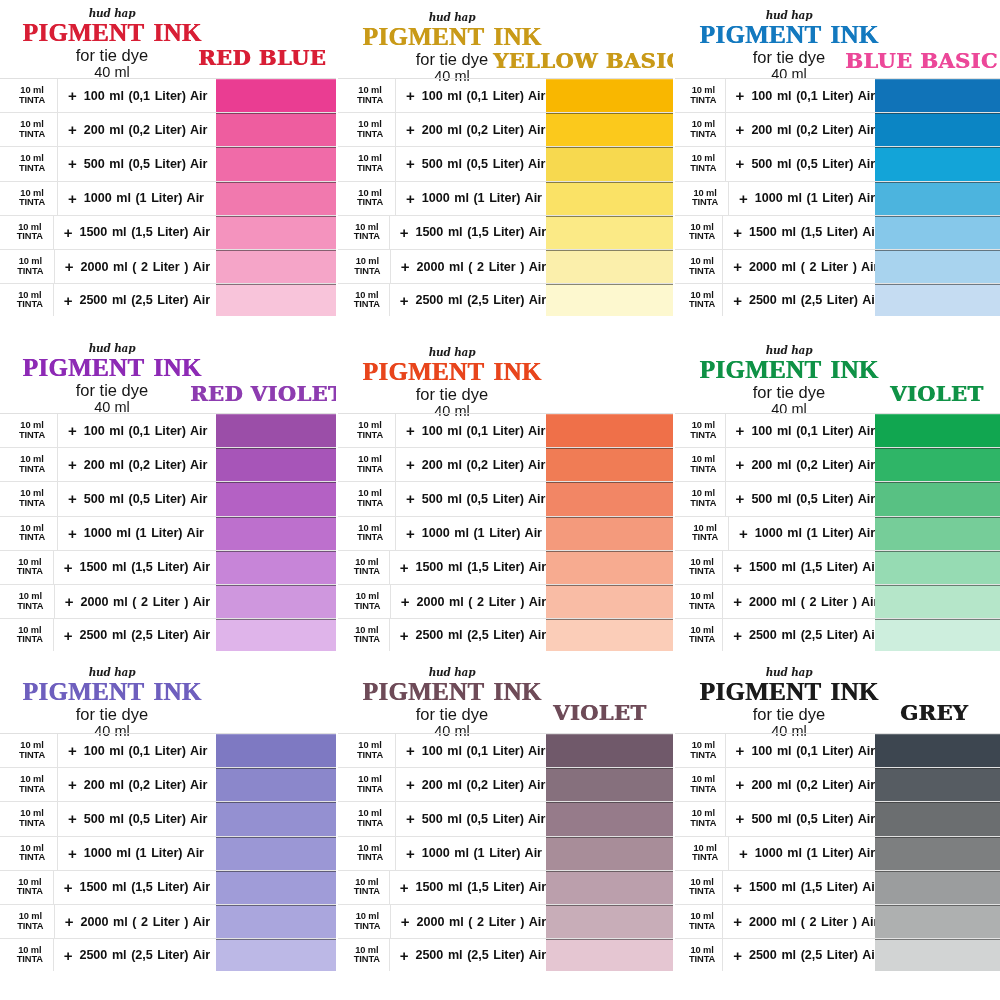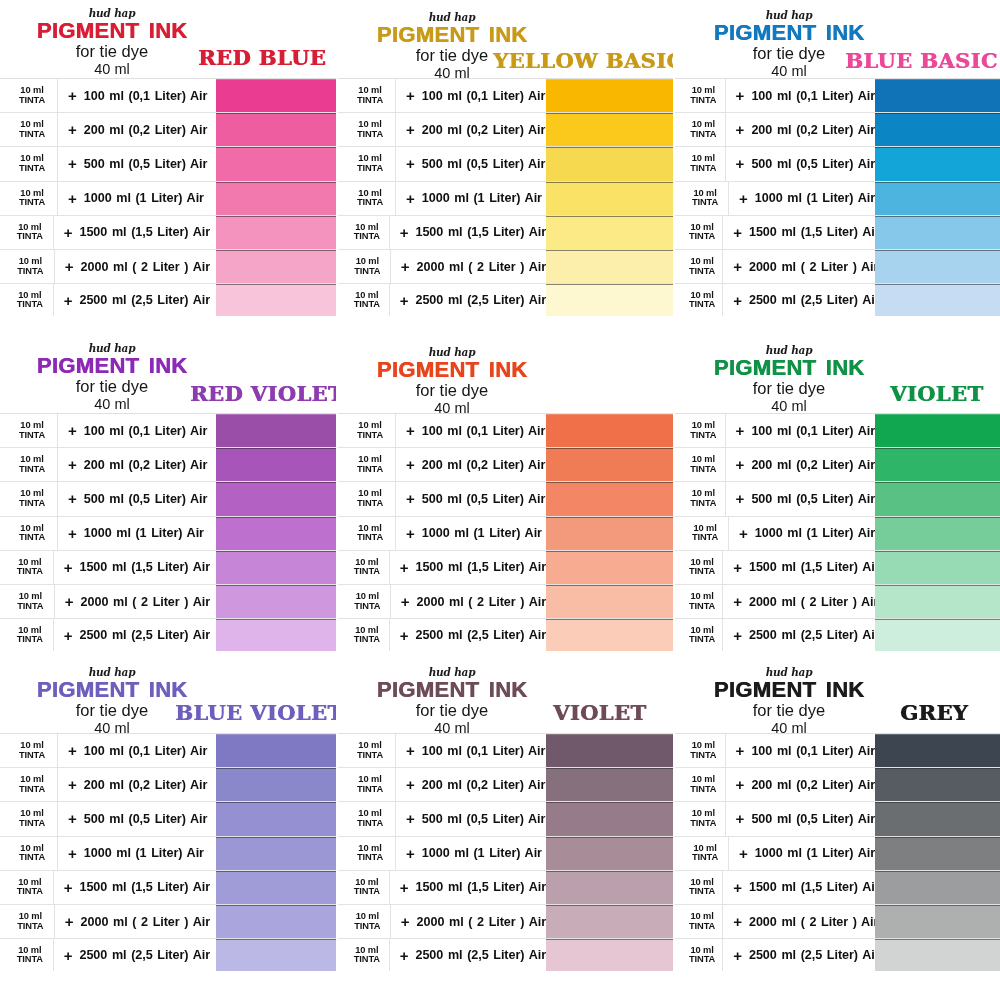--- a/index.html
+++ b/index.html
@@ -42,23 +42,23 @@
   .hudhap {
     font-family: "DejaVu Serif", serif;
     font-style: italic;
     font-weight: bold;
     font-size: 10.5px;
     letter-spacing: -0.2px;
     color: #1a1a1a;
     margin-bottom: 1px;
   }
   .pigment {
-    font-family: Liberation Sans, sans-serif;
+    font-family: Liberation Serif, serif;
     font-weight: bold;
-    font-size: 22px;
+    font-size: 25px;
     letter-spacing: 0.3px;
     word-spacing: 3px;
     line-height: 1.04;
     white-space: nowrap;
     text-shadow: 0.6px 0 0 currentColor;
   }
   .tiedye {
     font-family: "Liberation Sans", sans-serif;
     font-size: 16.5px;
     color: #161616;
@@ -694,21 +694,20 @@
         </div>
       </div>
       <div class="panel col1">
         <div class="hdr" style="padding-top: 12px;">
           <div class="brandwrap" style="top: 12px;">
             <div class="hudhap">hud hap</div>
             <div class="pigment" style="color: rgb(110, 95, 190);">PIGMENT  INK</div>
             <div class="tiedye">for tie dye</div>
             <div class="ml40">40 ml</div>
           </div>
-          <div class="colorname" style="color: rgb(110, 95, 190); left: 175px; top: 45px;">BLUE VIOLET</div>
         </div>
         <div class="tbl">
           <div class="row first">
             <div class="textcell">
               <span class="tinta">
                 <div>10 ml</div>
                 <div>TINTA</div>
               </span>
               <span class="plus">+</span>
               <span class="amount">100 ml  (0,1 Liter) Air</span>

